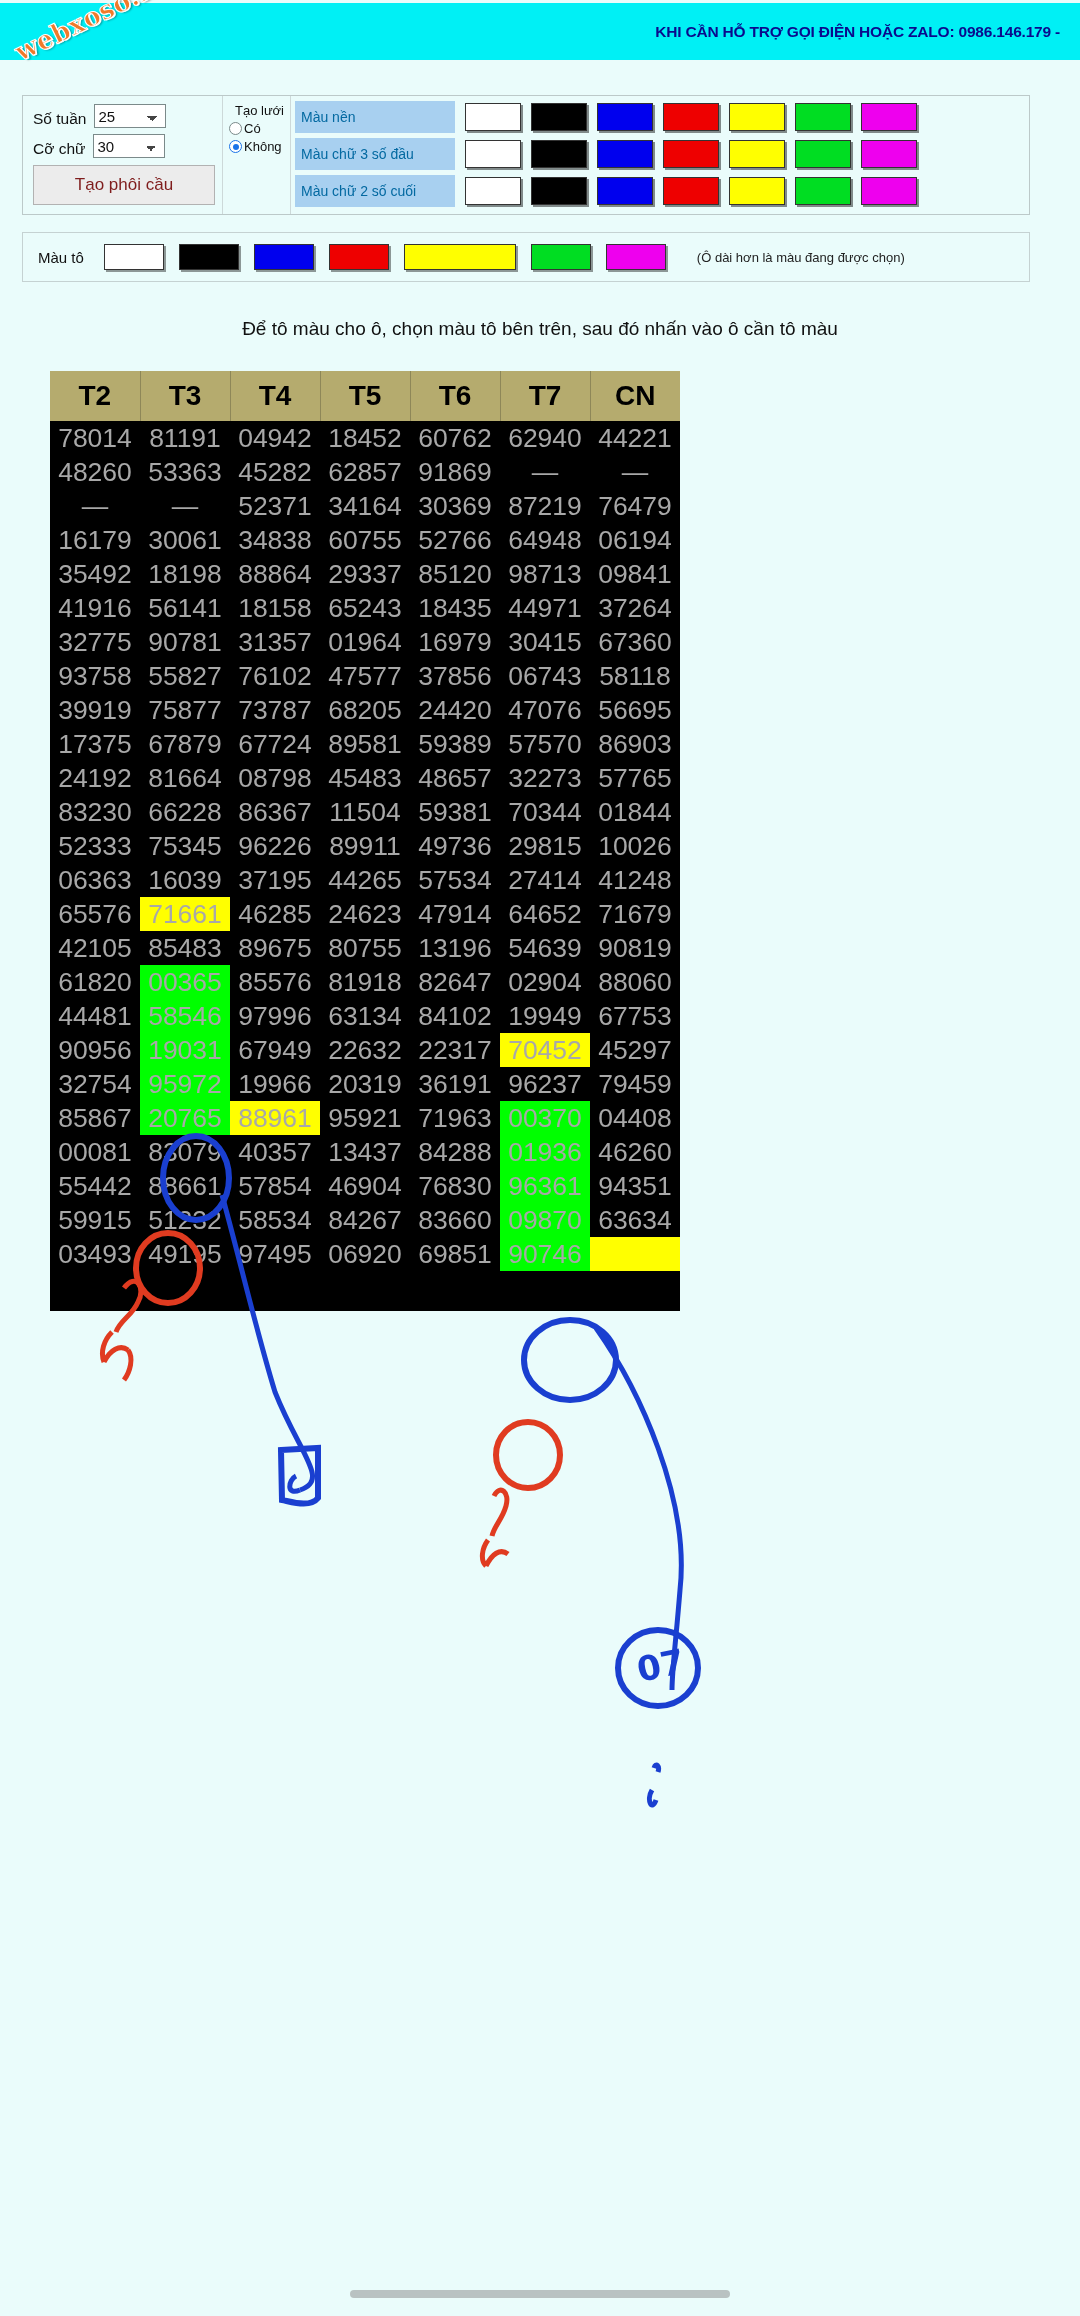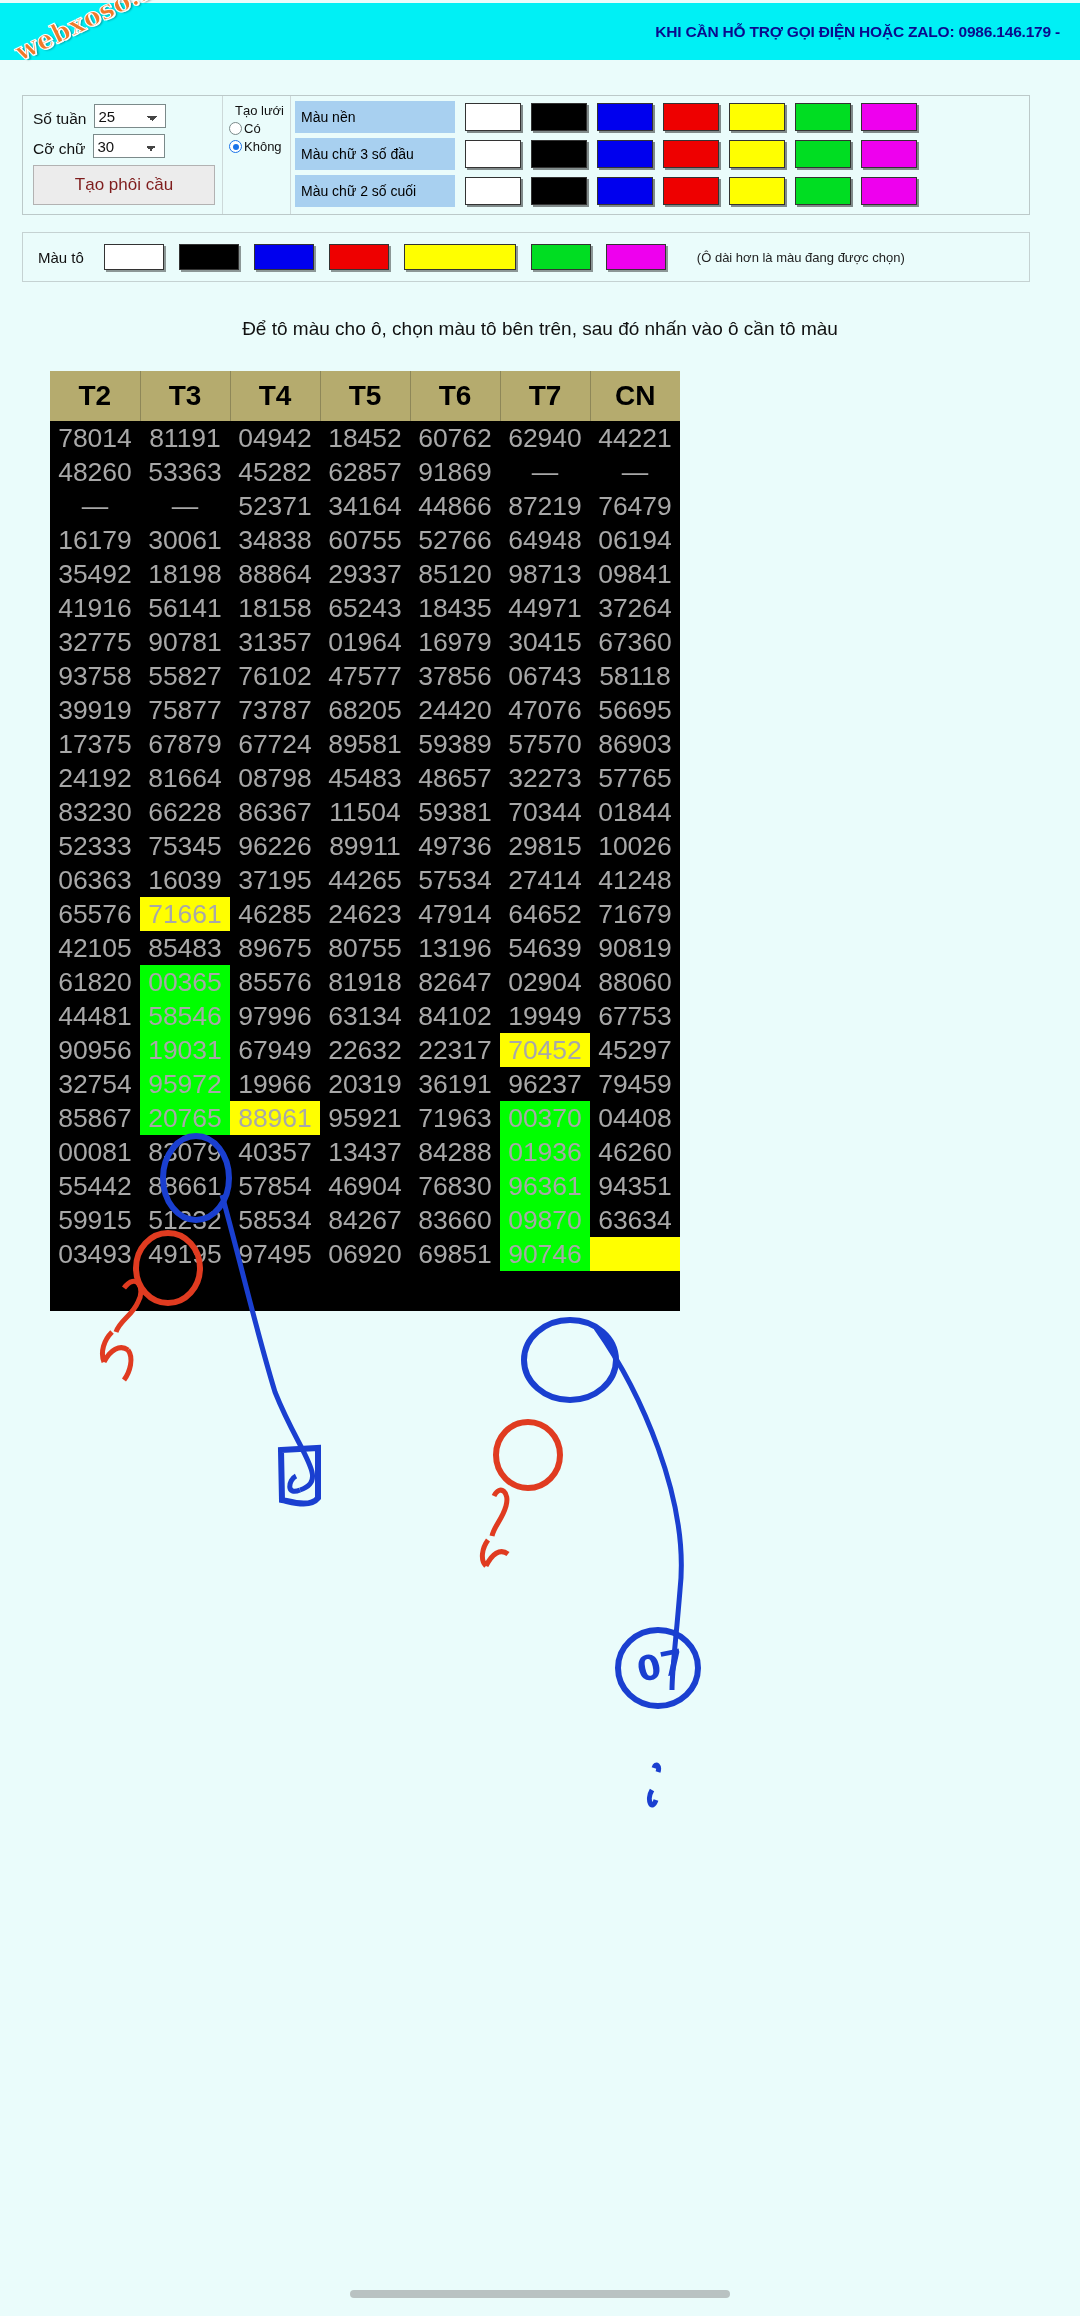--- a/index.html
+++ b/index.html
@@ -84,21 +84,21 @@
   }
   .radio.on{ border-color:#1a73e8; }
   .radio.on::after{
     content:""; position:absolute; left:2.5px; top:2.5px;
     width:6px; height:6px; border-radius:50%; background:#1a73e8;
   }
 
   .panel-right{ flex:1; padding:4px 5px 4px 4px; display:flex; flex-direction:column; gap:3px;}
   .color-row{ display:flex; align-items:center; gap:10px; height:34px; }
   .color-label{
-    width:160px; height:32px; background:#a8d0f0; color:#000000;
+    width:160px; height:32px; background:#a8d0f0; color:#0369a1;
     font-size:14px; display:flex; align-items:center; padding-left:6px;
   }
   .sw{
     width:56px; height:28px; border:1px solid #333;
     box-shadow:2px 2px 0 rgba(0,0,0,.45);
     cursor:pointer;
   }
 
   
   .fillbar{
@@ -270,21 +270,21 @@
           <td>62857</td>
           <td>91869</td>
           <td class=" dash">—</td>
           <td class=" dash">—</td>
         </tr>
         <tr>
           <td class=" dash">—</td>
           <td class=" dash">—</td>
           <td>52371</td>
           <td>34164</td>
-          <td>44866</td>
+          <td>30369</td>
           <td>87219</td>
           <td>76479</td>
         </tr>
         <tr>
           <td>16179</td>
           <td>30061</td>
           <td>34838</td>
           <td>60755</td>
           <td>52766</td>
           <td>64948</td>

